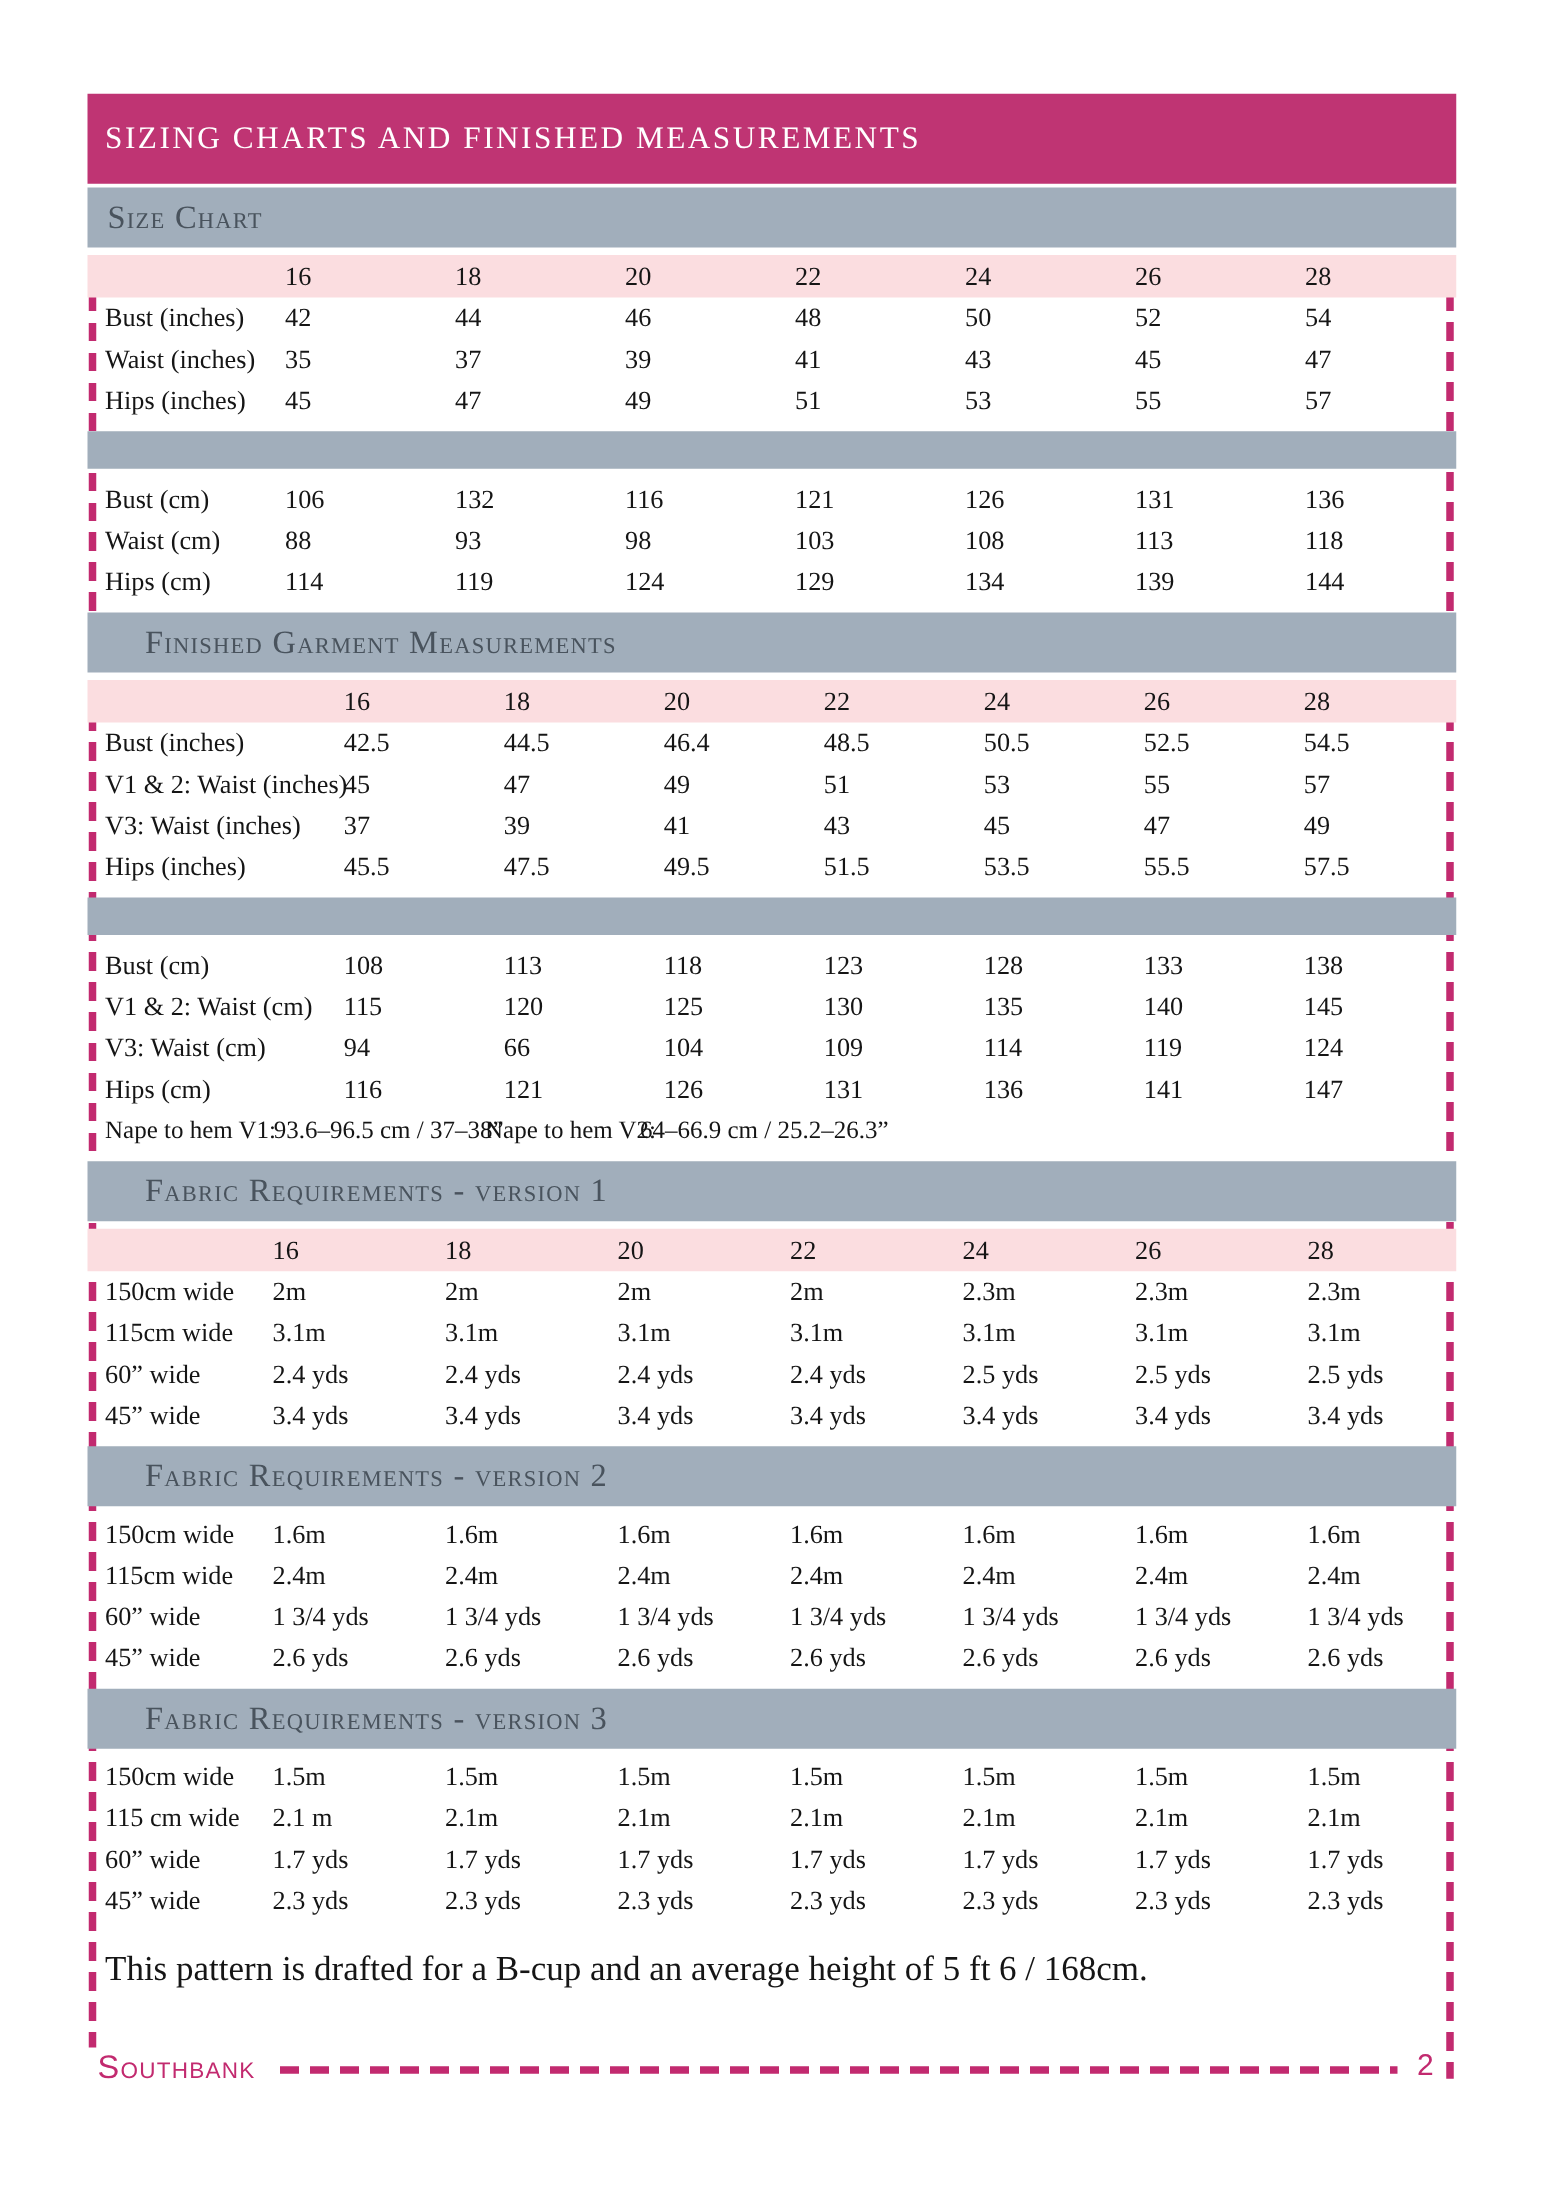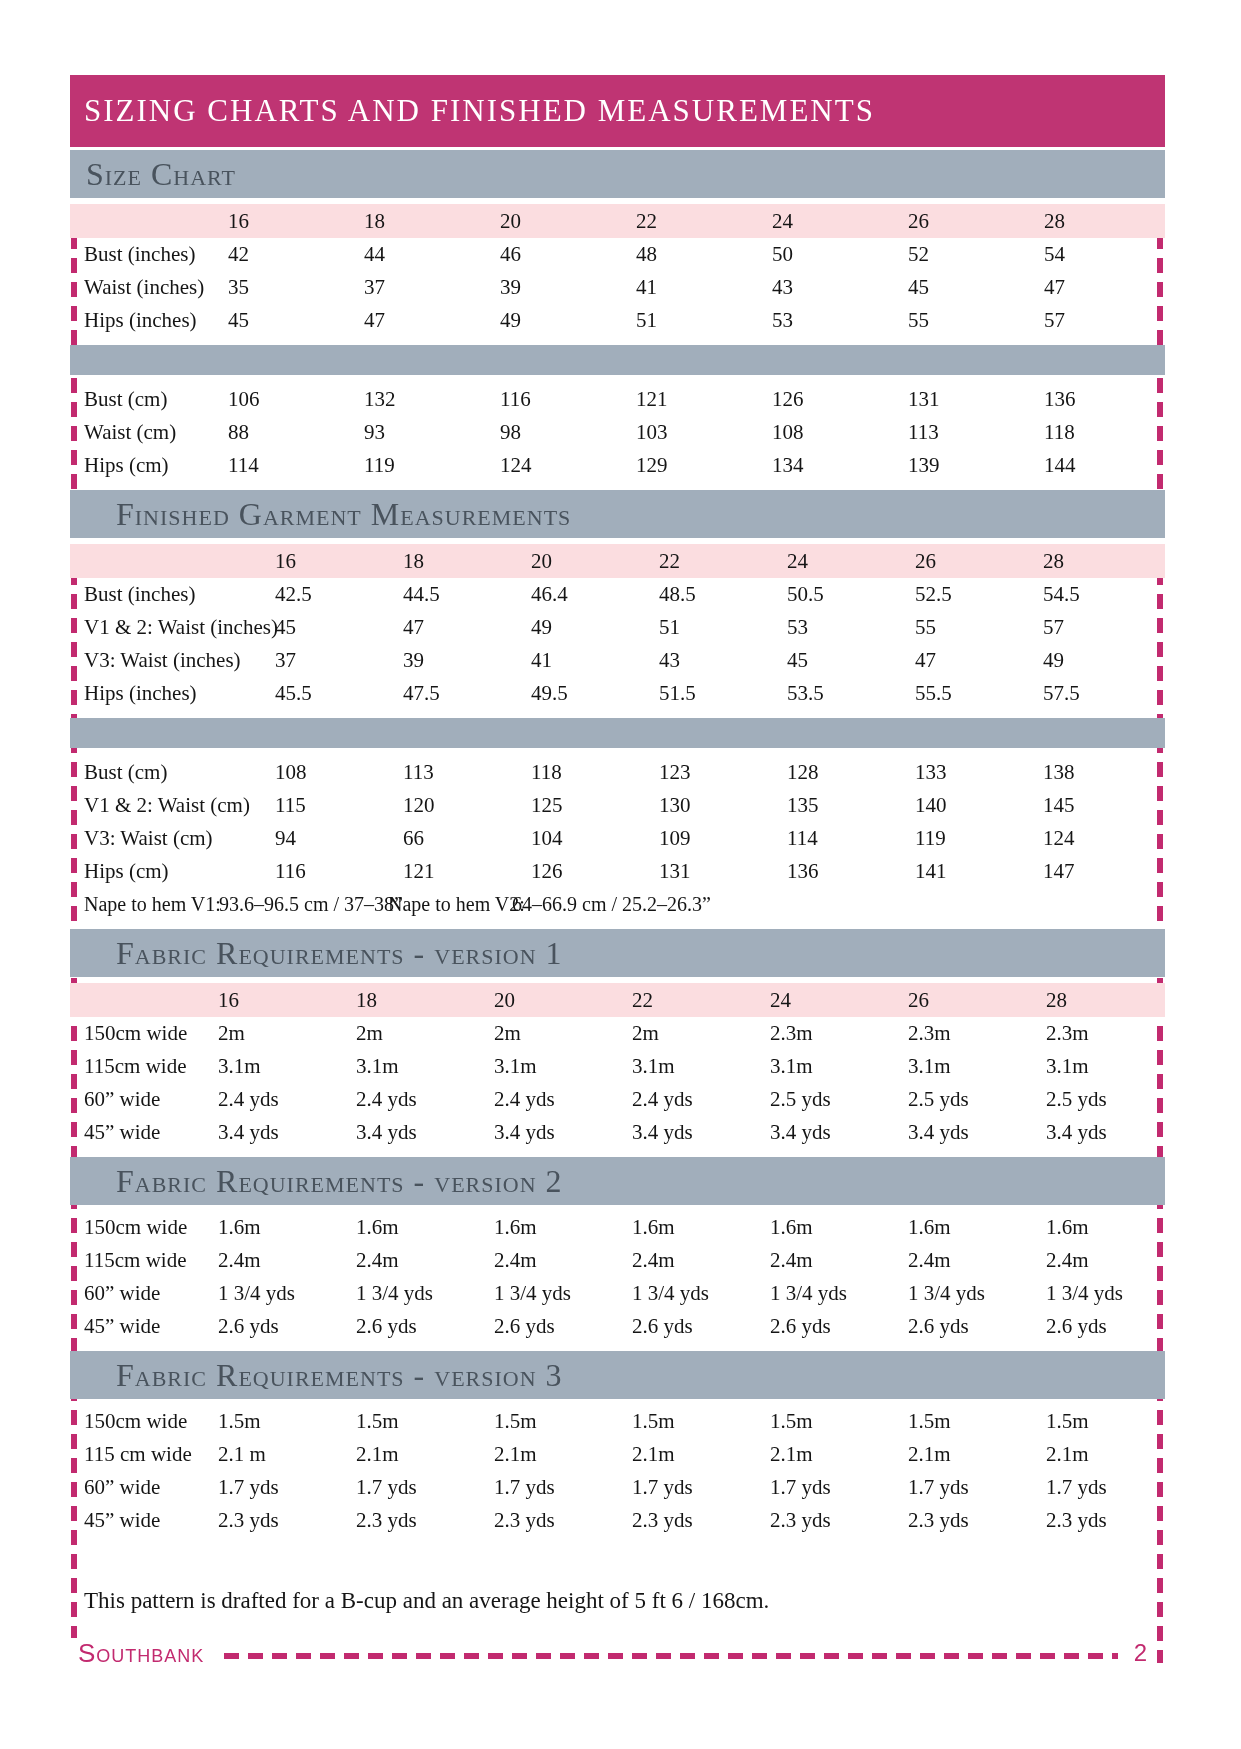--- a/index.html
+++ b/index.html
@@ -13,44 +13,44 @@
   
   .vdash {
     position:absolute; width:6px; top:234px; z-index:-1;
     background:repeating-linear-gradient(to bottom,#c22a6f 0 15px,transparent 15px 24px);
   }
   .vdash.left  { left:71px;  height:1404px; }
   .vdash.right { left:1157px; height:1429px; }
 
   .band-title {
     background:#bf3473; height:72px; display:flex; align-items:center;
-    padding-left:14px; color:#ffffff; font-size:31px; letter-spacing:2px;
+    padding-left:14px; color:#ffffff; font-size:25px; letter-spacing:2px;
   }
   .band-head {
     background:#a1aebb; height:48px; line-height:48px; padding-left:16px;
-    font-variant:small-caps; font-size:32px; letter-spacing:1px; color:#49535d;
+    font-variant:small-caps; font-size:26px; letter-spacing:1px; color:#49535d;
   }
   .mt3 { margin-top:3px; } .mt8 { margin-top:8px;padding-left:46px; } .mt6 { margin-top:6px; } .mt2 { margin-top:6px; }
   .spacer { background:#a1aebb; height:30px; margin:8px 0; }
 
   .grid { display:grid; padding-left:14px; }
   .g-size { grid-template-columns:144px repeat(7,136px); }
   .g-fin  { grid-template-columns:191px repeat(7,128px); }
   .g-fab  { grid-template-columns:134px repeat(7,138px); }
 
   .pink-row { background:#fbdde0; height:34px; }
   .pink-row .cell { line-height:34px; }
   .trow { height:33px; }
   .cell { line-height:33px; font-size:21px; white-space:nowrap; }
 
   .nape { display:grid; grid-template-columns:135px 169px 124px 214px auto;
           padding-left:14px; height:33px; }
   .nape .cell { font-size:20px; }
 
-  .note { margin-top:47px; padding-left:14px; font-size:23px; height:33px; line-height:33px; }
+  .note { margin-top:22px; padding-left:14px; font-size:28px; height:33px; line-height:33px; }
 
   .footer {
     position:absolute; left:70px; width:1095px; top:1638px; height:30px;
     display:flex; align-items:center; padding:0 8px; box-sizing:border-box;justify-content:flex-end;
   }
   .brand {
     color:#c22a6f; font-family:"Liberation Sans","DejaVu Sans",sans-serif;
     font-variant:small-caps; font-size:26px; letter-spacing:1px; line-height:1;
   }
   .hdash {

